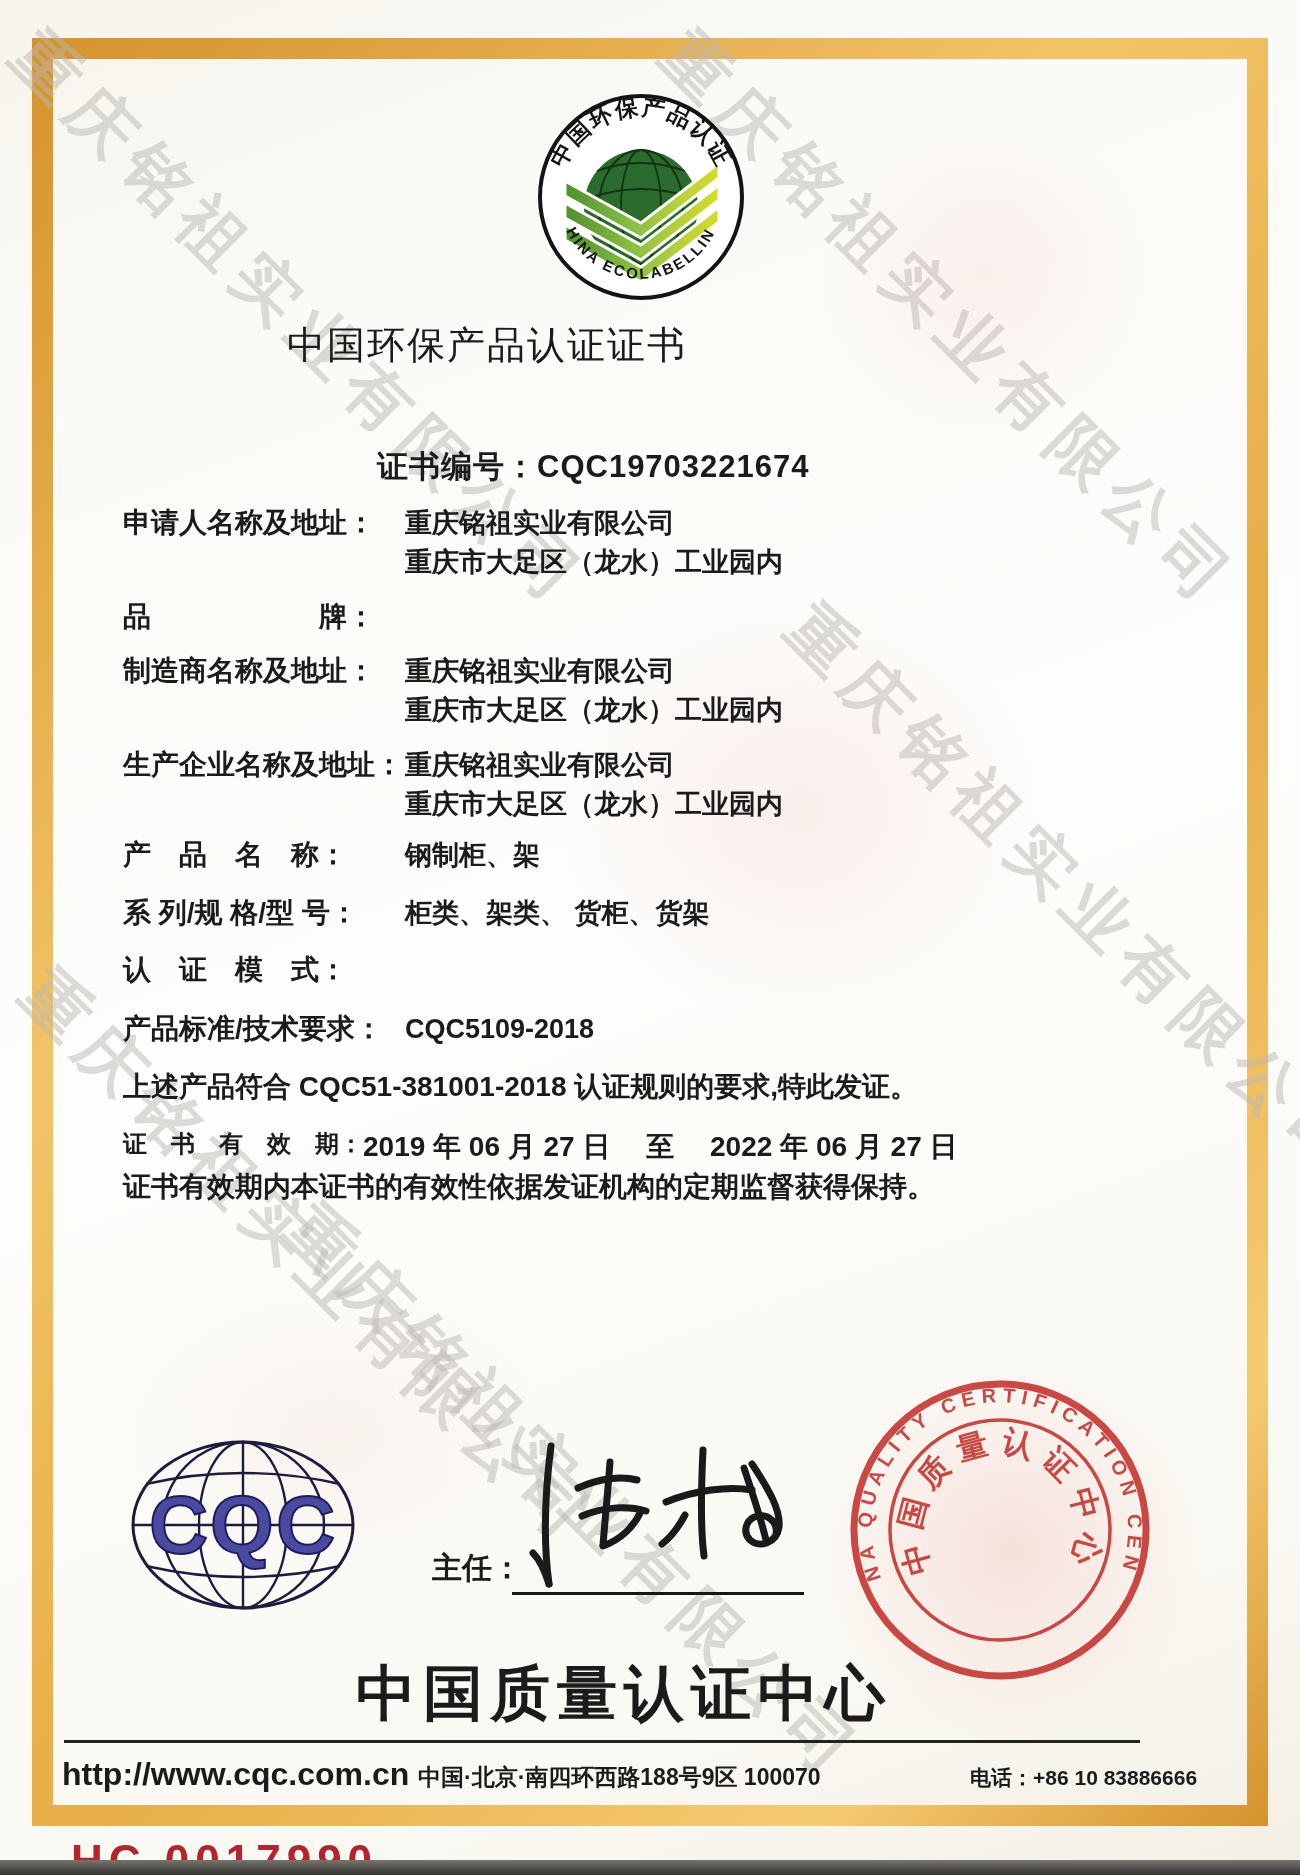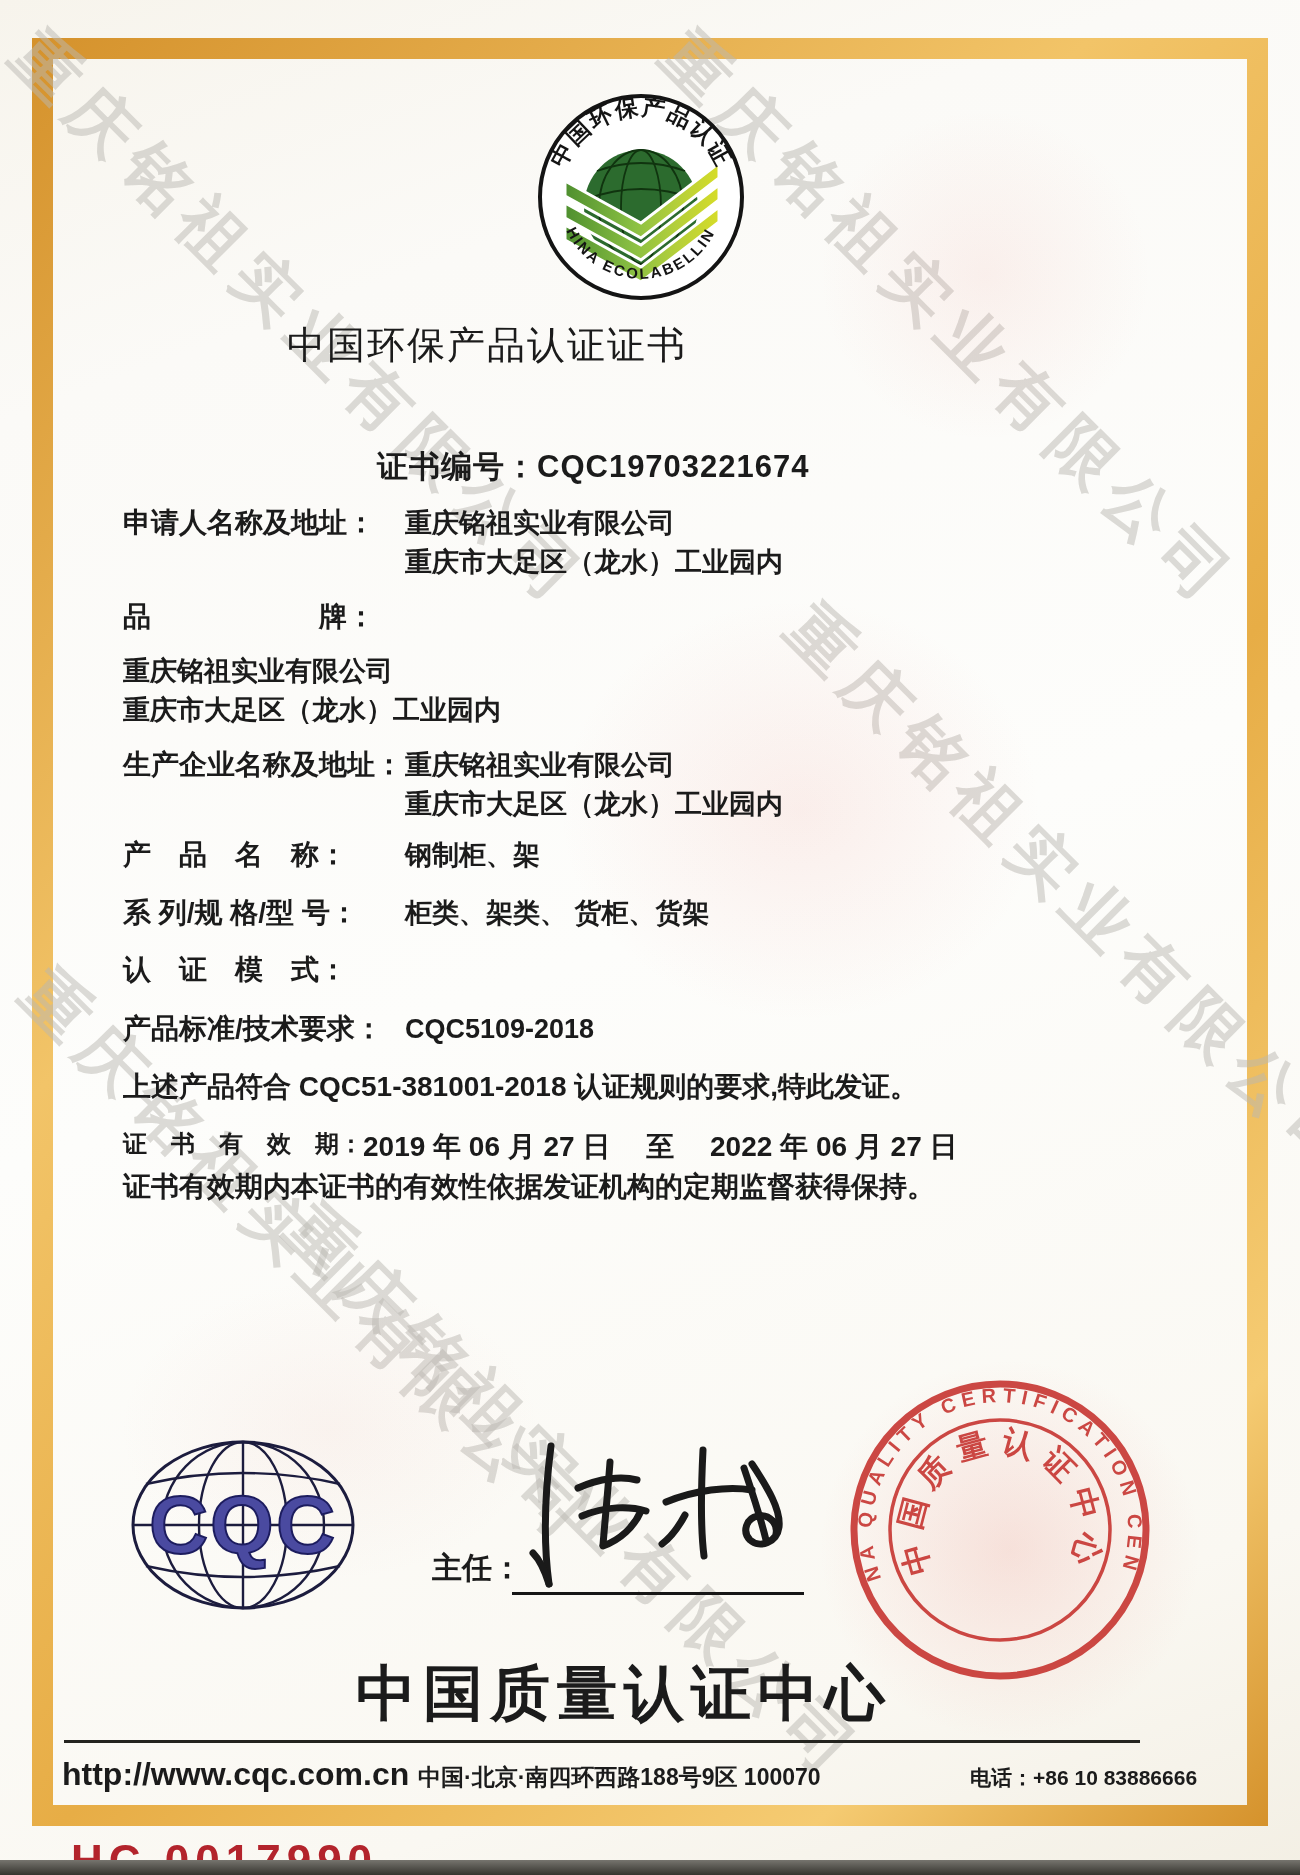--- a/index.html
+++ b/index.html
@@ -98,20 +98,21 @@
       <div class="lbl">申请人名称及地址：</div>
       <div class="val">
           <div>重庆铭祖实业有限公司</div>
           <div>重庆市大足区（龙水）工业园内</div>
         </div>
     </div>
     <div class="row" style="top:598px;">
       <div class="lbl">品　　　　　　牌：</div>
     </div>
     <div class="row" style="top:652px;">
+      <div class="lbl">制造商名称及地址：</div>
       <div class="val">
           <div>重庆铭祖实业有限公司</div>
           <div>重庆市大足区（龙水）工业园内</div>
         </div>
     </div>
     <div class="row" style="top:746px;">
       <div class="lbl">生产企业名称及地址：</div>
       <div class="val">
           <div>重庆铭祖实业有限公司</div>
           <div>重庆市大足区（龙水）工业园内</div>

